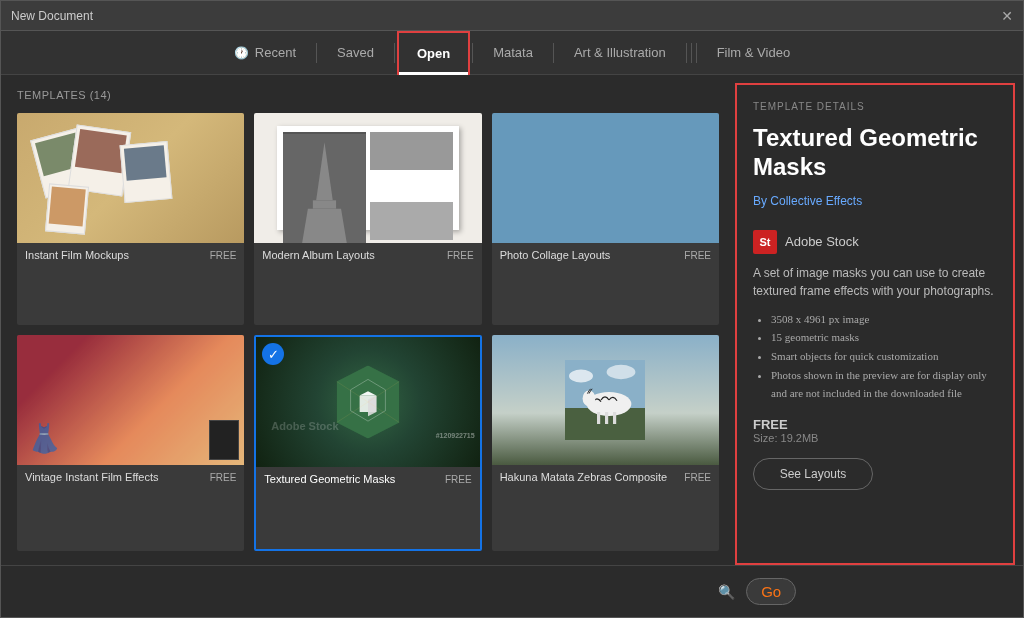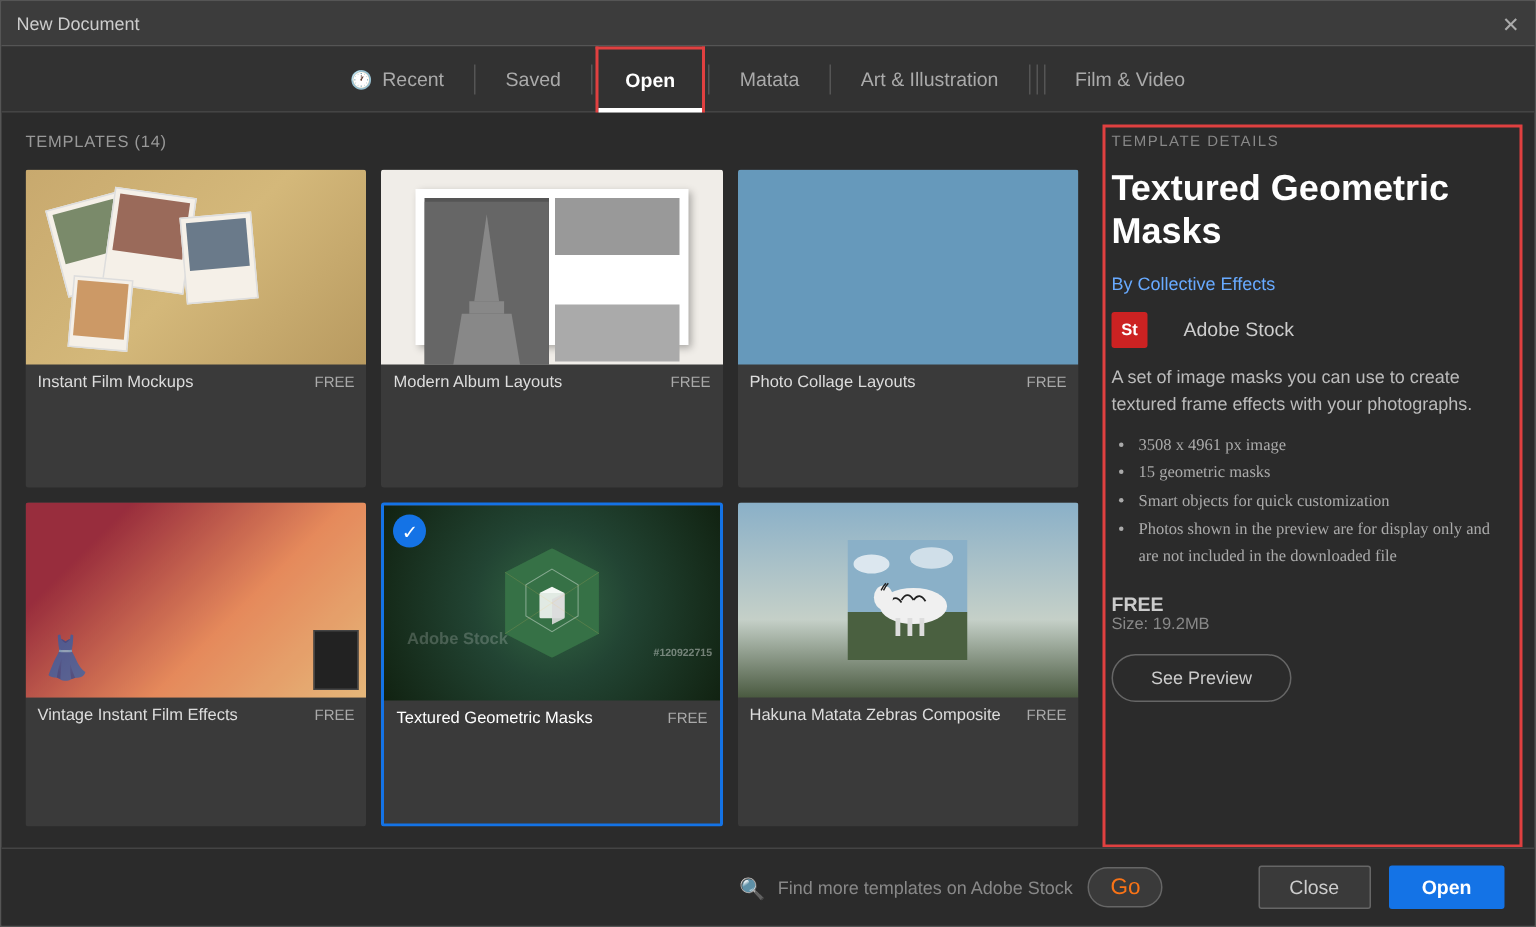--- a/index.html
+++ b/index.html
@@ -277,21 +277,21 @@
       height: 80px;
     }
 
     
     .detail-panel {
       width: 280px;
       background: #2b2b2b;
       border-left: 1px solid #444;
       border: 2px solid #e04040;
       margin: 8px 8px 0 0;
-      padding: 4px;
+      padding: 16px;
       display: flex;
       flex-direction: column;
       gap: 10px;
       overflow-y: auto;
       flex-shrink: 0;
     }
     .detail-section-label {
       font-size: 10px;
       color: #888;
       letter-spacing: 1px;
@@ -308,22 +308,22 @@
     .detail-author {
       font-size: 12px;
       color: #888;
     }
     .detail-author span {
       color: #68aaff;
     }
     .adobe-stock-row {
       display: flex;
       align-items: center;
-      gap: 24px;
-      margin-top: 2px;
+      gap: 8px;
+      margin-top: 12px;
     }
     .st-icon {
       width: 24px;
       height: 24px;
       background: #cc2222;
       display: flex;
       align-items: center;
       justify-content: center;
       color: white;
       font-size: 11px;
@@ -630,31 +630,26 @@
       <ul class="detail-bullets">
         <li><span>3508 x 4961 px image</span></li>
         <li><span>15 geometric masks</span></li>
         <li><span>Smart objects for quick customization</span></li>
         <li><span>Photos shown in the preview are for display only and are not included in the downloaded file</span></li>
       </ul>
       <div>
         <div class="detail-price">FREE</div>
         <div class="detail-size">Size: 19.2MB</div>
       </div>
-      <button class="preview-btn">See Preview</button>
+      <button class="preview-btn">See Layouts</button>
     </div>
   </div>
 
   <div class="bottom-bar">
     <div style="flex:1;"></div>
     <div class="search-area">
       <div class="search-input-wrap">
         <span class="search-icon-wrap">🔍</span>
-        <span class="search-placeholder">Find more templates on Adobe Stock</span>
       </div>
       <button class="go-btn">Go</button>
     </div>
-    <div class="bottom-actions">
-      <button class="close-btn-bottom">Close</button>
-      <button class="open-btn">Open</button>
-    </div>
   </div>
 </div>
 
 </body></html>

